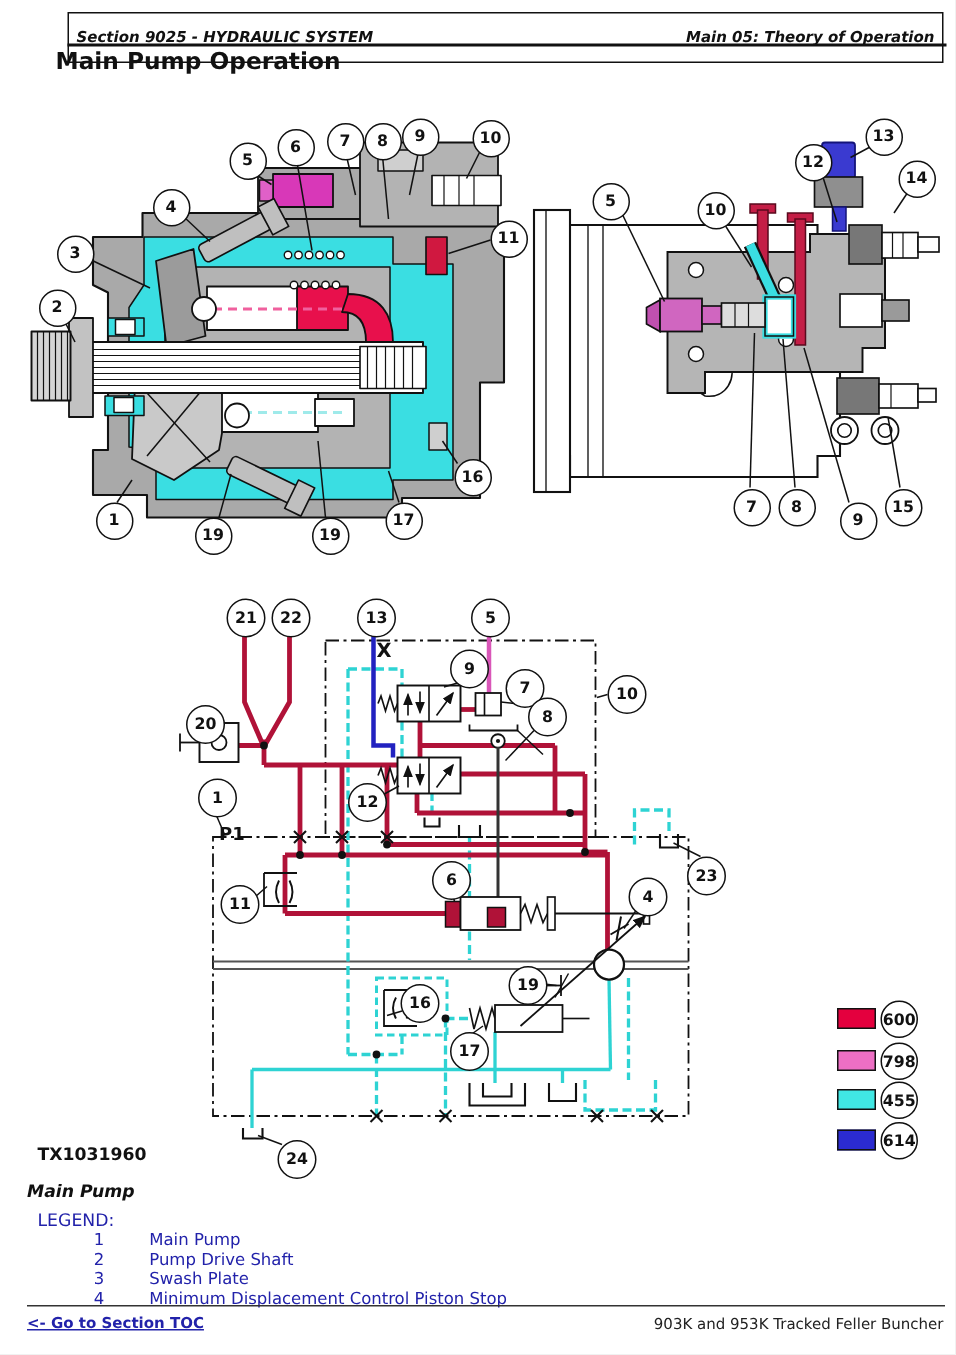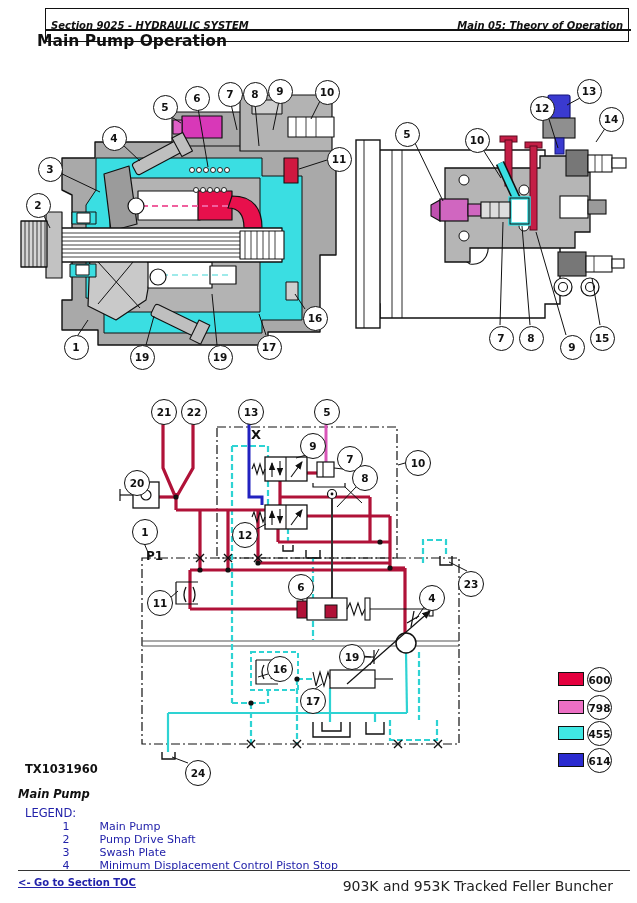--- a/index.html
+++ b/index.html
@@ -22,21 +22,21 @@
   .sw600{background:#E4003E}.sw601{background:#ED6FC4}.sw604{background:#40E8E4}.sw614{background:#2B2BD0}
   
   .txid{position:absolute;left:25px;top:762px;font-size:11.5px;font-weight:bold;}
   .cap{position:absolute;left:18px;top:787px;font-size:11.5px;font-weight:bold;font-style:italic;}
   .leg-h{position:absolute;left:25px;top:806px;font-size:11.5px;font-weight:normal;color:#2222AA;}
   .leg-row{position:absolute;left:36px;font-size:11px;color:#2222AA;text-align:center;}
   .leg-row .num{display:inline-block;width:60px;}
   .ftline{position:absolute;left:18px;top:870px;width:612px;height:1px;background:#333;}
   .ft-left{position:absolute;left:18px;top:877px;font-size:10px;font-weight:bold;color:#2222AA;text-decoration:underline;cursor:pointer;}
   .ft-center{position:absolute;left:0;top:876px;width:637px;text-align:center;font-size:10.5px;font-weight:bold;}
-  .ft-right{position:absolute;right:24px;top:878px;font-size:14px;color:#222;}
+  .ft-right{position:absolute;right:8px;top:878px;font-size:10px;color:#222;}
   svg.art{position:absolute;left:0;top:0;z-index:1;}
 </style>
 </head>
 <body>
 
 <div class="page">
 
   <div class="hdrbox">
     <span>Section 9025 - HYDRAULIC SYSTEM</span>
     <span>Main 05: Theory of Operation</span>

